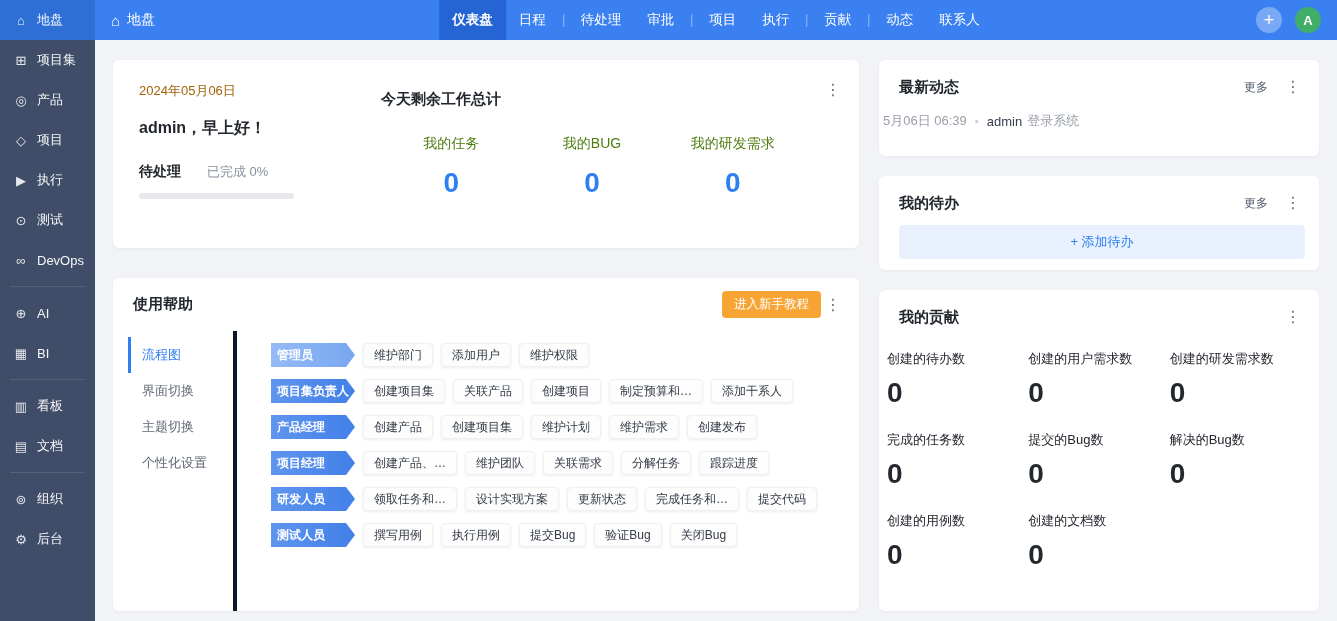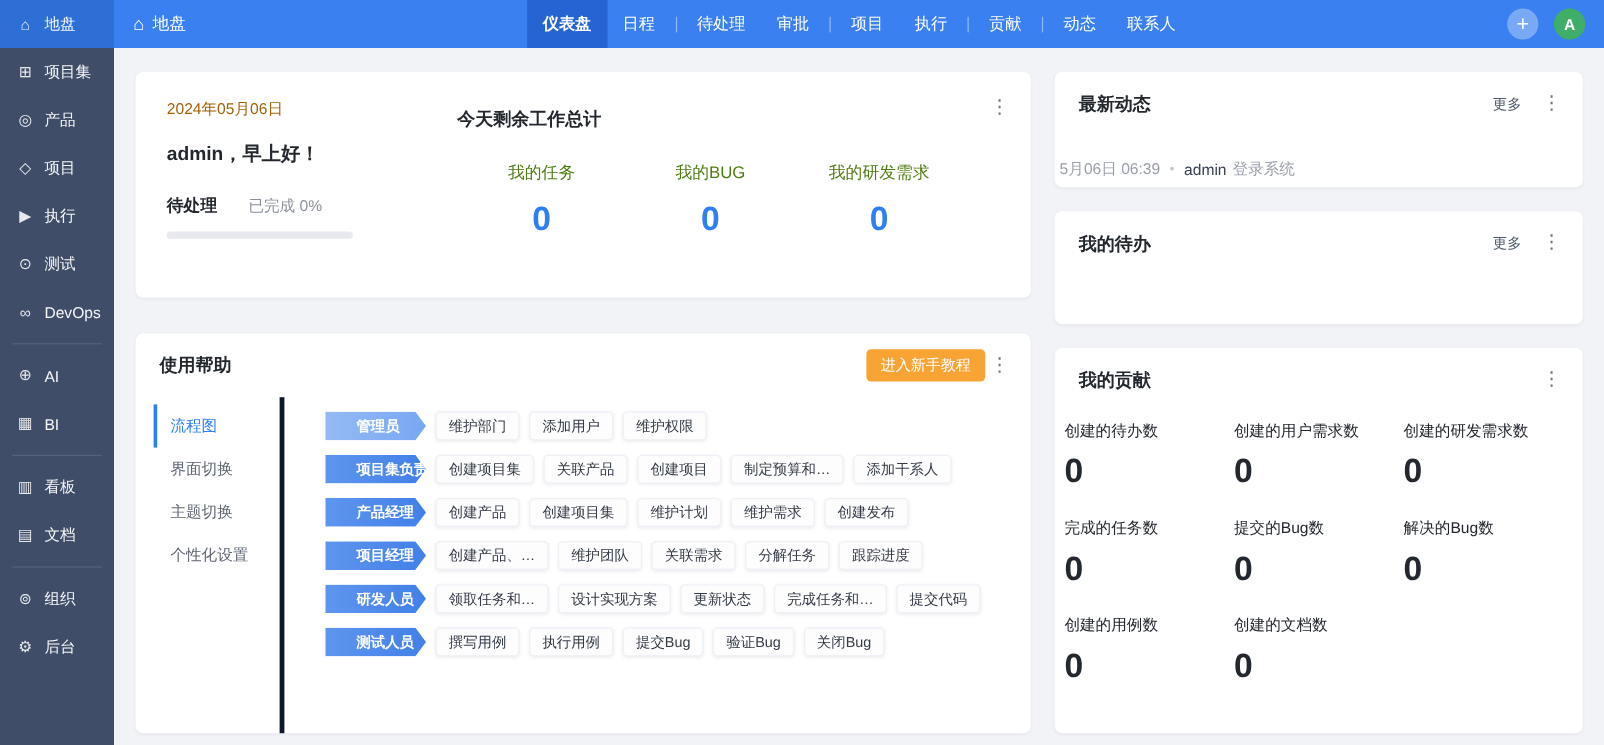--- a/index.html
+++ b/index.html
@@ -56,30 +56,30 @@
   .help-card { flex:1; display:flex; flex-direction:column; min-height:0; }
   .help-header { display:flex; align-items:center; padding:13px 14px 13px 20px; flex-shrink:0; }
   .help-title { font-size:15px; font-weight:bold; color:#23272e; flex:1; }
   .tutorial-btn { background:#f8a435; color:#fff; border:none; border-radius:4px; height:27px; padding:0 12px; font-size:12.5px; cursor:pointer; font-family:inherit; }
   .help-body { flex:1; display:flex; min-height:0; }
   .help-tabs { width:124px; flex-shrink:0; border-right:4px solid #0f172a; padding:6px 0 0 15px; }
   .help-tab { height:36px; line-height:36px; padding-left:11px; font-size:13px; color:#5f6673; cursor:pointer; border-left:3px solid transparent; white-space:nowrap; }
   .help-tab.active { color:#2e7ff2; border-left-color:#2e7ff2; }
   .flow-area { flex:1; padding:12px 10px 14px 34px; display:flex; flex-direction:column; gap:12px; overflow:hidden; }
   .flow-row { display:flex; align-items:center; gap:8px; }
-  .role-banner { position:relative; width:84px; height:24px; line-height:24px; flex-shrink:0; color:#fff; font-size:12px; font-weight:bold; padding-left:26px; background:linear-gradient(90deg,#5e95ee,#4280e8); clip-path:polygon(0 0, calc(100% - 9px) 0, 100% 50%, calc(100% - 9px) 100%, 0 100%); white-space:nowrap; overflow:hidden; }
+  .role-banner { position:relative; width:84px; height:24px; line-height:24px; flex-shrink:0; color:#fff; font-size:12px; font-weight:bold; padding-left:6px; background:linear-gradient(90deg,#5e95ee,#4280e8); clip-path:polygon(0 0, calc(100% - 9px) 0, 100% 50%, calc(100% - 9px) 100%, 0 100%); white-space:nowrap; overflow:hidden; }
   .flow-row.light .role-banner { background:linear-gradient(90deg,#95baf5,#78a7f1); }
   .step-pill { height:24px; line-height:22px; padding:0 10px; max-width:94px; background:#fdfdfe; border:1px solid #edf0f5; border-radius:4px; box-shadow:0 1px 3px rgba(30,40,60,.08); font-size:12px; color:#333a45; white-space:nowrap; overflow:hidden; text-overflow:ellipsis; }
 
   
   .panel-header { display:flex; align-items:center; padding:17px 14px 12px 20px; gap:13px; }
   .panel-title { font-size:15px; font-weight:bold; color:#23272e; flex:1; }
   .more-link { font-size:12px; color:#4e5969; cursor:pointer; }
   .news-card { height:96px; }
-  .news-item { padding:3px 4px 16px; font-size:13px; display:flex; align-items:center; gap:8px;margin-top:20px; }
+  .news-item { padding:3px 4px 16px; font-size:13px; display:flex; align-items:center; gap:8px; }
   .news-time { color:#9aa0ab; }
   .news-dot { color:#c2c6cd; font-size:11px; }
   .news-user { color:#374151; }
   .news-action { color:#9aa0ab; margin-left:-3px; }
   .todo-card { height:94px; }
   .add-todo { display:block; margin:0 14px 18px 20px; height:34px; width:calc(100% - 34px); background:#e9f1fe; color:#2e7ff2; border:none; border-radius:4px; font-size:13px; cursor:pointer; font-family:inherit; }
   .contrib-card { flex:1; min-height:0; }
   .contrib-grid { display:grid; grid-template-columns:repeat(3,1fr); padding:2px 8px 8px; }
   .contrib-cell { text-align:left; padding:9px 0 13px; }
   .contrib-label { font-size:13px; color:#23272e; }
@@ -298,20 +298,21 @@
             <span class="news-action">登录系统</span>
           </div>
         </section>
 
         <section class="card todo-card">
           <div class="panel-header">
             <div class="panel-title">我的待办</div>
             <span class="more-link">更多</span>
             <button class="kebab">⋮</button>
           </div>
+          <button class="add-todo">+ 添加待办</button>
         </section>
 
         <section class="card contrib-card">
           <div class="panel-header">
             <div class="panel-title">我的贡献</div>
             <button class="kebab">⋮</button>
           </div>
           <div class="contrib-grid">
             <div class="contrib-cell">
               <div class="contrib-label">创建的待办数</div>

